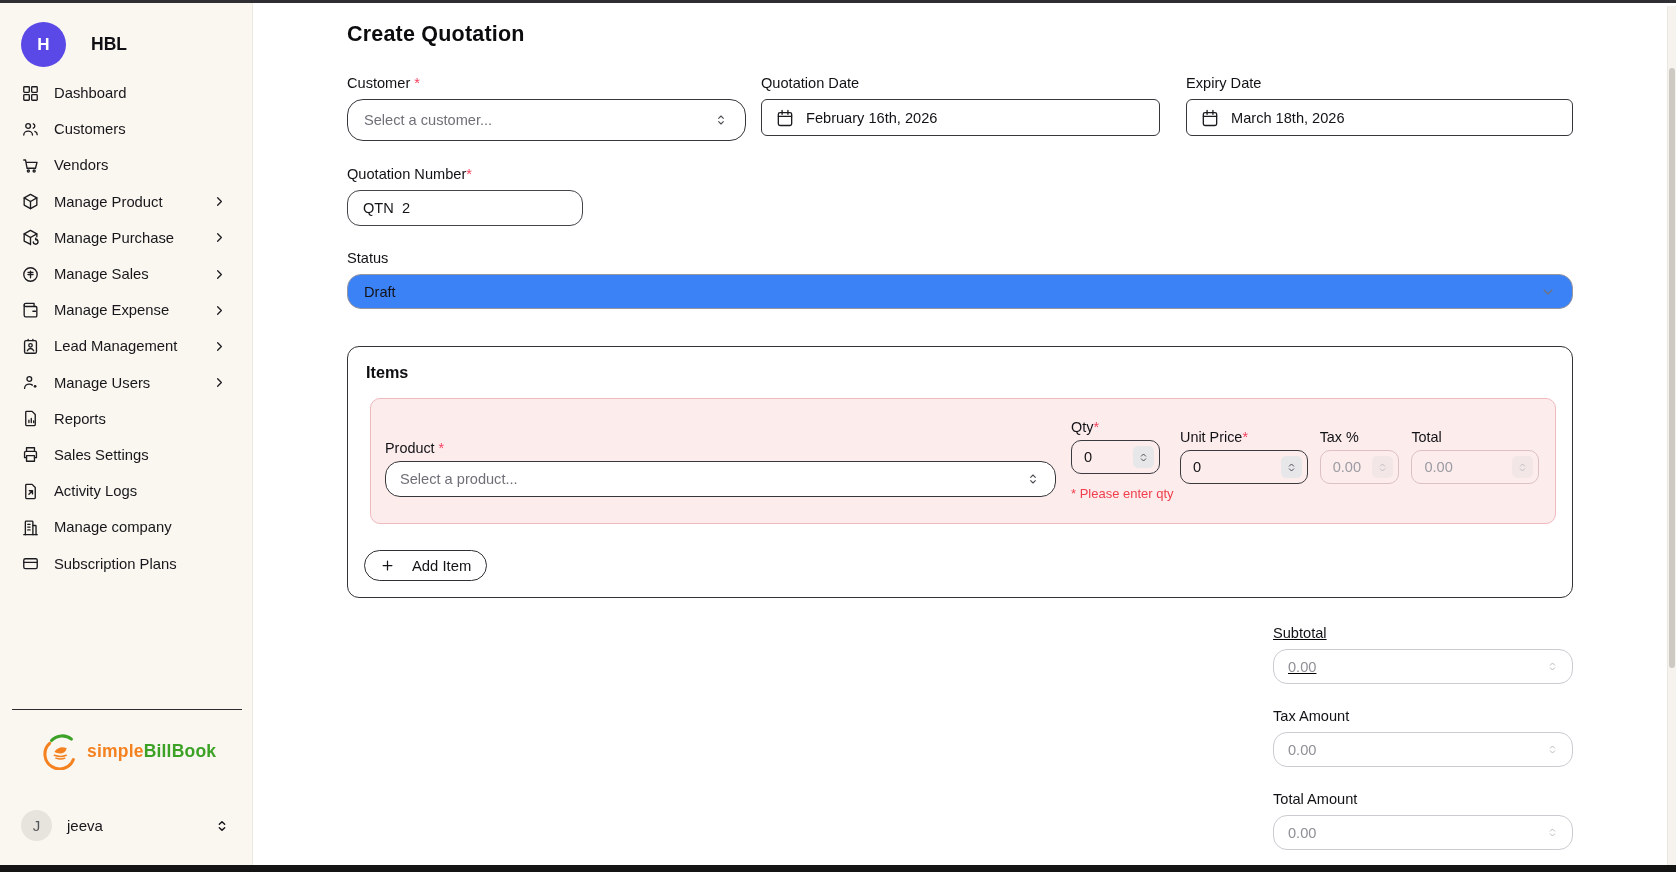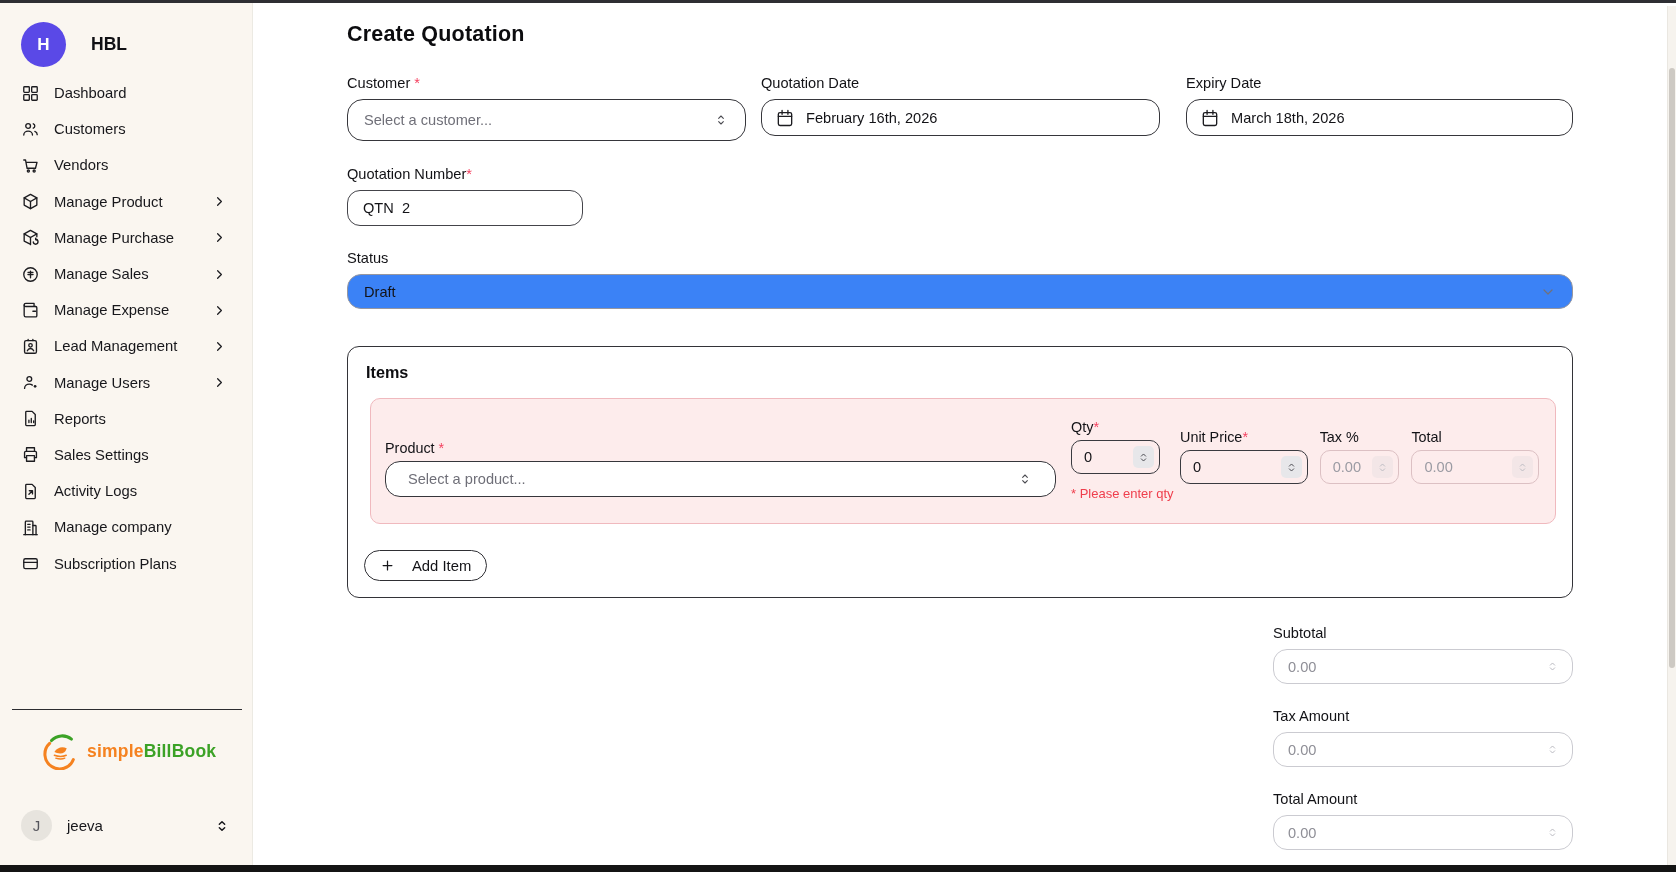--- a/index.html
+++ b/index.html
@@ -42,57 +42,57 @@
   .flabel { font-size:14.6px; color:#121216; margin-bottom:8px; display:block; }
   .req { color:#f43f5e; }
   .row1 { display:flex; margin-top:28px; align-items:flex-start; }
   .fg { display:flex; flex-direction:column; }
   .fg-customer { width:399px; }
   .fg-qdate { width:399px; margin-left:15px; }
   .fg-edate { width:387px; margin-left:26px; }
   .select-dark { height:42px; border:1.4px solid #36363b; border-radius:16px; background:#fff;
                  display:flex; align-items:center; justify-content:space-between; padding:0 16px; cursor:pointer; }
   .placeholder { color:#6f6f78; font-size:14.6px; }
-  .date-input { height:37px; border:1.4px solid #36363b; border-radius:14px; display:flex;
+  .date-input { height:37px; border:1.4px solid #36363b; border-radius:6px; display:flex;
                 align-items:center; gap:11px; padding:8px 13px; font-size:14.6px; color:#131317; cursor:pointer; }
   .row2 { margin-top:25px; width:236px; }
   .text-input { height:36px; border:1.4px solid #44444a; border-radius:13px; padding:0 15px;
                 font-size:14.6px; color:#131317; display:flex; align-items:center; white-space:pre; background:#fff; }
   .row3 { margin-top:24px; }
   .select-gray { height:35px; border:1.3px solid #97979f; border-radius:14px; display:flex;
                  align-items:center; justify-content:space-between; padding:0 16px; font-size:14.6px;
                  color:#131317; cursor:pointer; background:#3b82f6; }
 
   .items-panel { margin-top:37px; border:1.5px solid #333338; border-radius:12px; padding:16px 16px 16px 16px; }
   .items-heading { font-size:16.2px; font-weight:700; color:#0d0d10; margin-left:2px; }
   .item-row { margin:16px 0 0 6px; background:#fdecec; border:1px solid #f0b9be; border-radius:10px;
               display:flex; align-items:flex-start; padding:14px 16px 14px 14px; height:126px; }
   .g-product { width:673px; margin-top:27px; }
   .g-qty   { width:89px;  margin-left:15px; margin-top:6px; }
   .g-price { width:128px; margin-left:20px; margin-top:16px; }
   .g-tax   { width:80px;  margin-left:12px; margin-top:16px; }
   .g-total { width:128px; margin-left:12px; margin-top:16px; }
   .item-row .flabel { font-size:14.4px; margin-bottom:5px; }
   .select-product { height:36px; border:1.4px solid #36363b; border-radius:15px; background:#fff;
-                    display:flex; align-items:center; justify-content:space-between; padding:0 22px; cursor:pointer; }
+                    display:flex; align-items:center; justify-content:space-between; padding:0 14px; cursor:pointer; }
   .num-input { position:relative; height:34px; border:1.4px solid #3a3a40; border-radius:10px;
                display:flex; align-items:center; padding:0 28px 0 12px; font-size:14.6px; color:#131317; }
   .spin { position:absolute; right:5px; top:5px; bottom:5px; width:21px; background:#e7e7ea;
           border-radius:5px; display:flex; align-items:center; justify-content:center; cursor:pointer; }
   .num-input.disabled { border:1.2px solid #dcc0c3; color:#9b9ba3; }
   .num-input.disabled .spin { background:rgba(236,227,228,.6); }
   .num-input.disabled .spin svg { stroke:#b9b9c0; }
   .err { color:#ef3e4c; font-size:13px; margin-top:12px; white-space:nowrap; }
   .add-item-btn { margin-top:26px; height:31px; display:inline-flex; align-items:center; gap:17px;
                   padding:0 15px; border:1.5px solid #2f2f34; border-radius:17px; background:#fff;
                   font-size:14.8px; color:#131317; cursor:pointer; }
 
   .totals { width:300px; margin-left:auto; }
   .tg { margin-top:24px; }
-  .tg:first-child { margin-top:27px; }
+  .tg:first-child { margin-top:27px;text-decoration:underline; }
   .total-input { height:35px; border:1.3px solid #cbcbd1; border-radius:14px; display:flex;
                  align-items:center; justify-content:space-between; padding:0 13px 0 14px;
                  color:#8f8f97; font-size:14.6px; background:#fff; }
 
   
   .scroll-track { position:absolute; top:3px; right:0; width:9px; height:862px; background:#f6f3ee;
                   border-left:1px solid #eae7e1; }
   .scroll-thumb { position:absolute; top:62px; right:1.5px; width:6px; height:600px; background:#cdc9c3;
                   border-radius:3px; cursor:pointer; }
 

